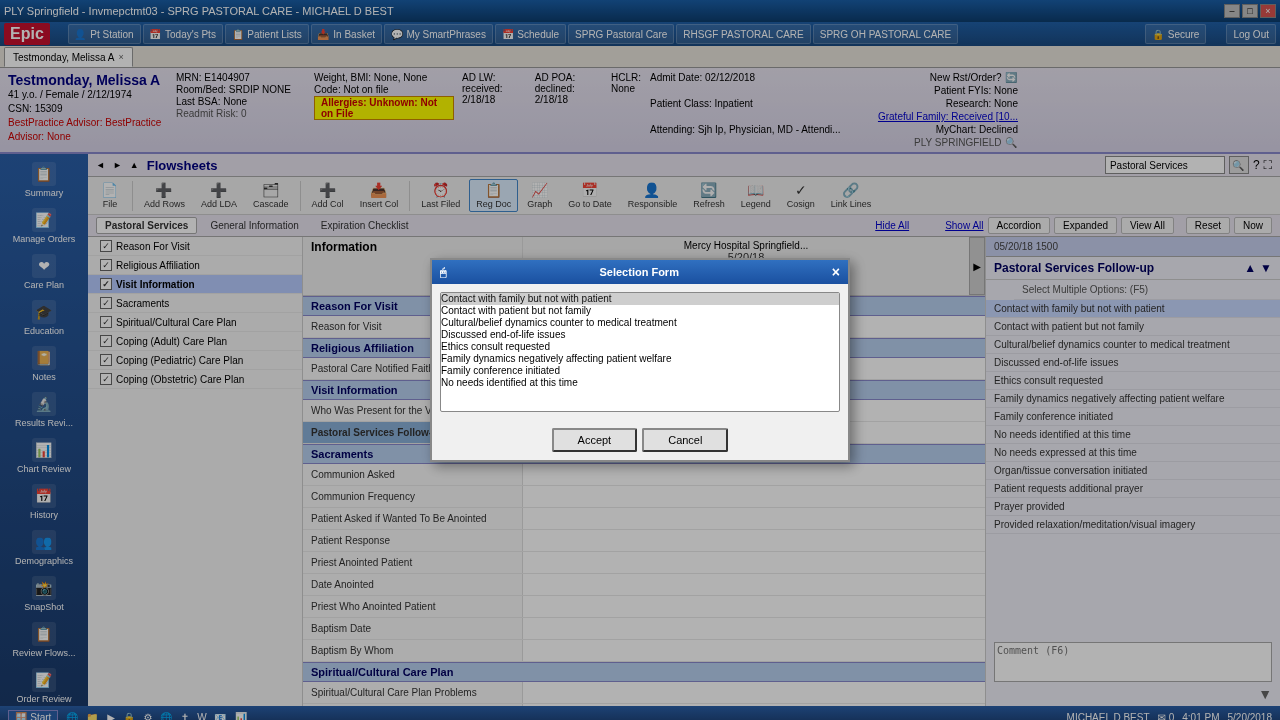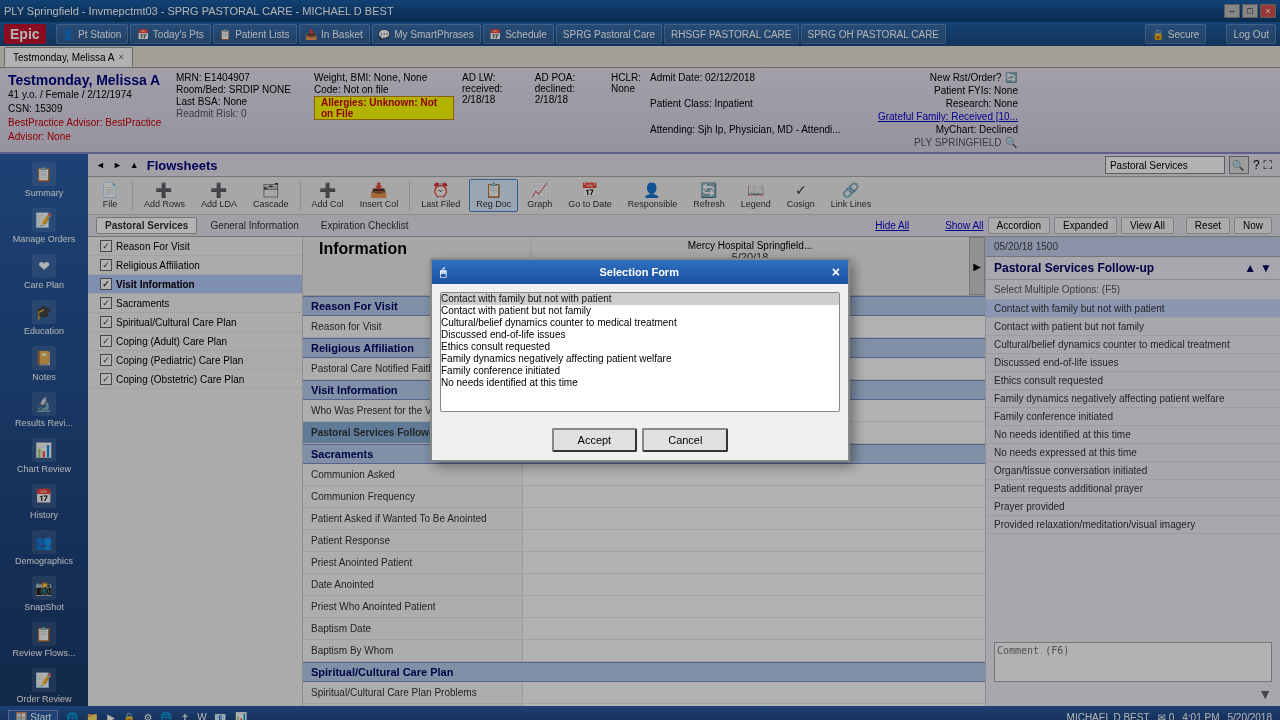--- a/index.html
+++ b/index.html
@@ -31,21 +31,21 @@
       align-items: center;
       padding: 0 4px;
       gap: 2px;
     }
     .menu-btn {
       height: 20px; padding: 0 6px; background: rgba(255,255,255,0.1);
       border: 1px solid rgba(255,255,255,0.2); color: white; font-size: 10px;
       cursor: pointer; display: flex; align-items: center; gap: 3px; border-radius: 2px;
       white-space: nowrap;
     }
-    .epic-logo { background: #c8102e; color: white; font-weight: bold; font-size: 14px; padding: 2px 6px; border-radius: 2px; margin-right: 8px; }
+    .epic-logo { background: #c8102e; color: white; font-weight: bold; font-size: 16px; padding: 2px 6px; border-radius: 2px; margin-right: 16px; }
 
     
     #tab-bar {
       background: #e8e4dc;
       height: 22px;
       display: flex;
       align-items: flex-end;
       padding: 0 4px;
       border-bottom: 1px solid #999;
     }
@@ -164,21 +164,21 @@
       display: flex; flex-direction: column;
     }
     .right-panel-header {
       background: #c8d0f0; border-bottom: 1px solid #aaa; padding: 4px 8px;
       font-size: 10px; color: #444;
     }
     .right-panel-title {
       font-size: 12px; font-weight: bold; color: #000060; padding: 4px 8px;
       border-bottom: 1px solid #ccc; display: flex; align-items: center; gap: 4px;
     }
-    .right-panel-subtitle { font-size: 10px; padding: 4px 8px; color: #555; border-bottom: 1px solid #e0e0e8; }
+    .right-panel-subtitle { font-size: 10px; padding: 4px 8px; color: #555; border-bottom: 1px solid #e0e0e8; margin-left: 28px; }
     .right-panel-list { flex: 1; overflow-y: auto; }
     .right-list-item {
       padding: 3px 8px; font-size: 10px; cursor: pointer; border-bottom: 1px solid #e0e0e8;
       color: #333;
     }
     .right-list-item.selected { background: #c8d8ff; }
     .right-panel-comment { padding: 4px 8px; }
     .comment-input {
       width: 100%; height: 40px; border: 1px solid #aaa; font-size: 10px;
       padding: 2px; resize: none;
@@ -542,21 +542,21 @@
         </div>
         <div class="section-item">
           <div class="checkbox-icon">✓</div>
           <span>Coping (Obstetric) Care Plan</span>
         </div>
       </div>
 
       <div id="main-panel">
 
         <div style="display:flex; border-bottom:1px solid #ccc; background:#f0f0f0;">
-          <div style="width:220px; min-width:220px; padding:3px 8px; font-size:16px; font-weight:bold; border-right:1px solid #ddd;margin-left:8px;">Information</div>
+          <div style="width:220px; min-width:220px; padding:3px 8px; font-size:12px; font-weight:bold; border-right:1px solid #ddd;">Information</div>
           <div style="flex:1; display:flex; flex-direction:column; align-items:center; padding:3px;">
             <span style="font-size:10px; text-align:center;">Mercy Hospital Springfield...</span>
             <span class="date-center">5/20/18</span>
             <span class="time-badge">1500</span>
           </div>
           <div class="scroll-arrow">▶</div>
         </div>
 
         <div class="data-section-header">Reason For Visit</div>
         <div class="data-row">

